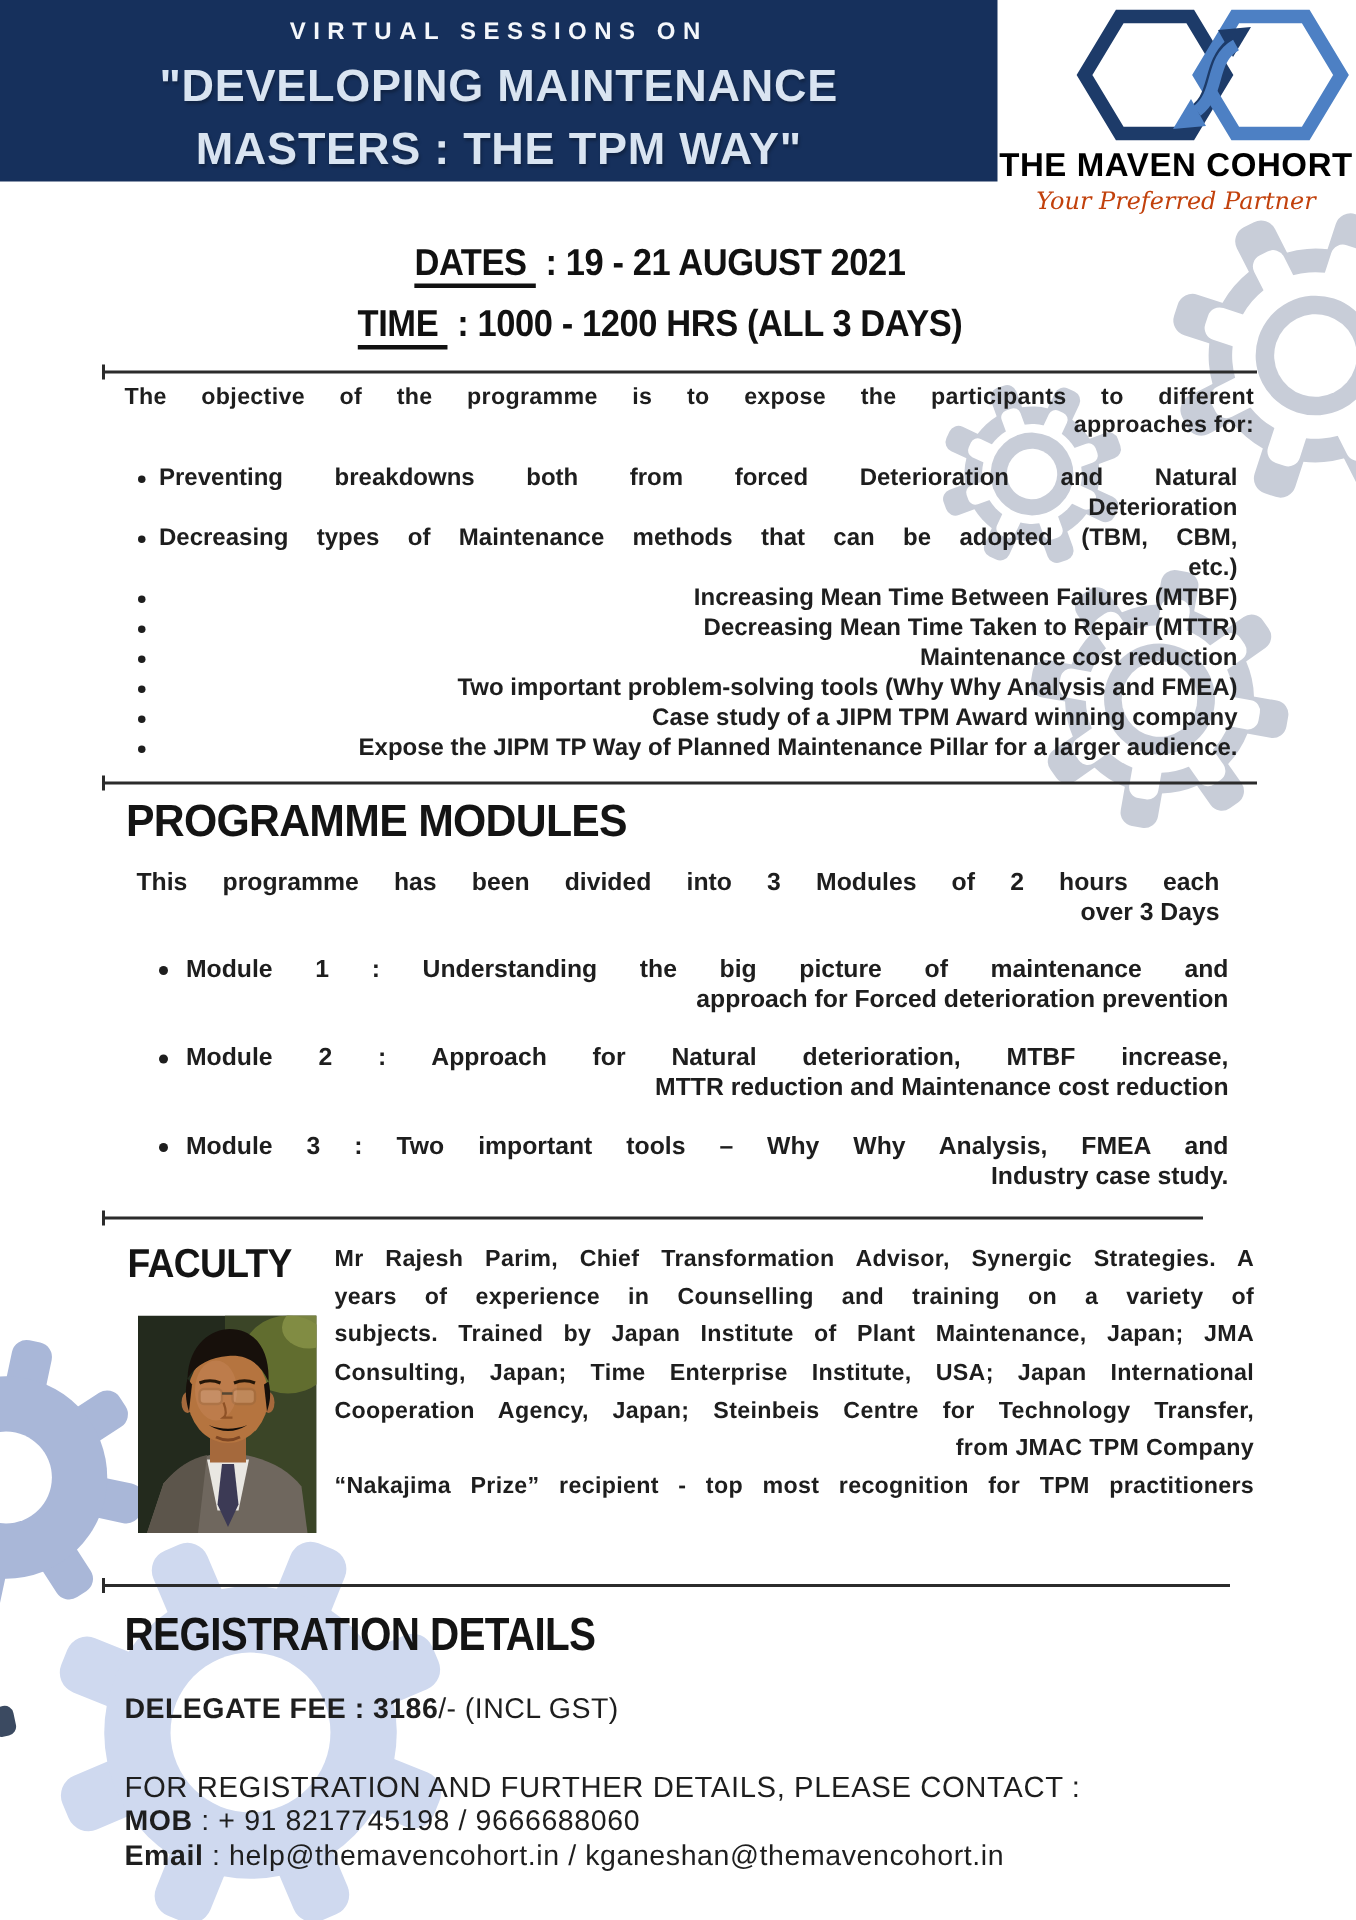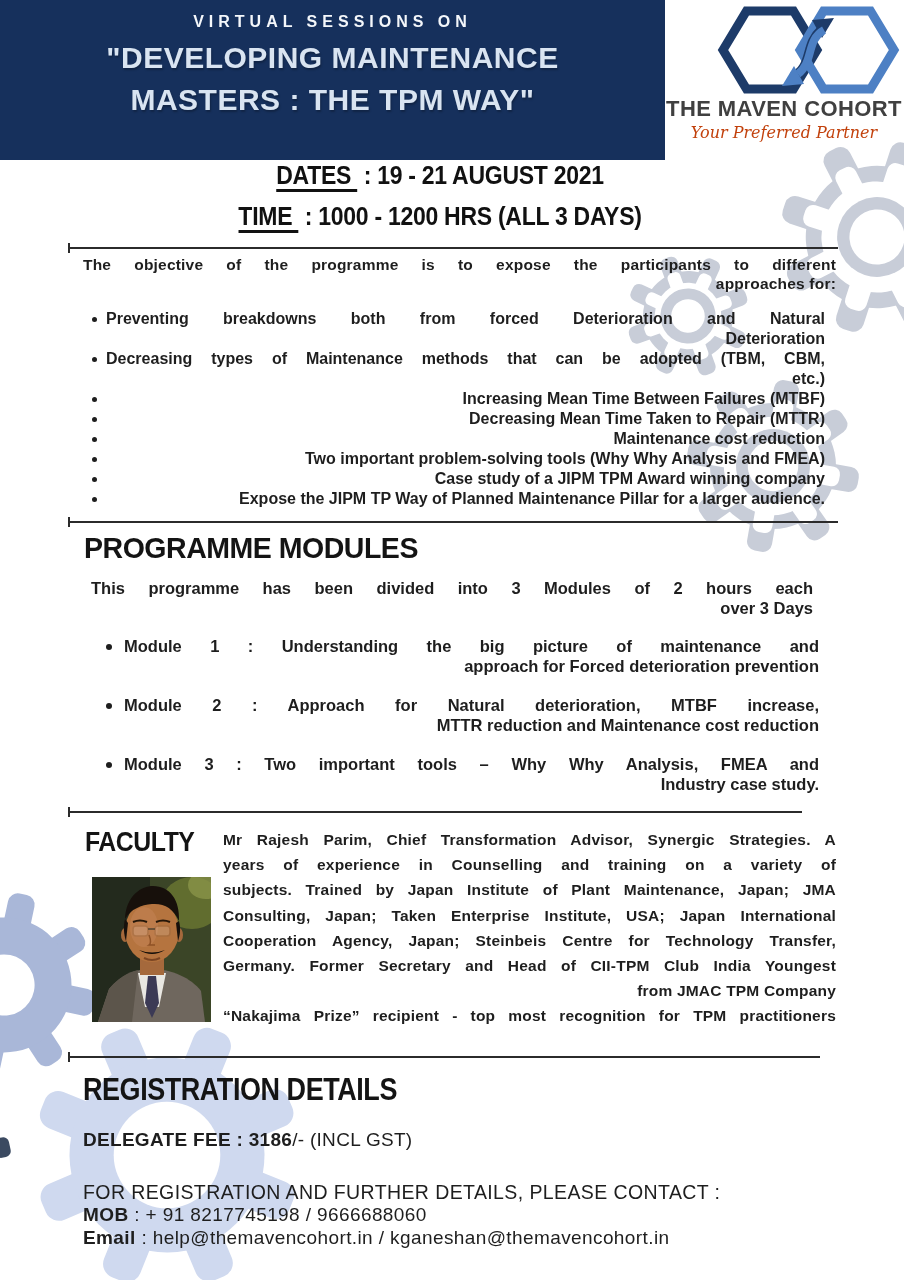--- a/index.html
+++ b/index.html
@@ -2,26 +2,26 @@
 <html><head>
 <meta charset="utf-8">
 <style>
   html,body{margin:0;padding:0;background:#fff;}
   .page{position:relative;width:904px;height:1280px;background:#fff;overflow:hidden;
         font-family:"Liberation Sans",sans-serif;color:#1e1e1e;}
   .bg{position:absolute;left:0;top:0;width:904px;height:1280px;z-index:0;}
   .content{position:absolute;left:0;top:0;width:904px;height:1280px;z-index:1;}
 
   
-  .hdr{position:absolute;left:0;top:0;width:665px;height:160px;background:#16305c;text-align:center;}
+  .hdr{position:absolute;left:0;top:0;width:665px;height:121px;background:#16305c;text-align:center;}
   .hdr .eyebrow{margin-top:13px;font-size:16px;font-weight:700;letter-spacing:5px;color:#f4f7fb;}
   .hdr .title{font-size:30px;line-height:41px;font-weight:800;color:#d9e4f1;letter-spacing:.5px;
               margin-top:6px;text-shadow:1px 2px 2px rgba(0,0,0,.25);}
   .logo{position:absolute;left:664px;top:0;width:240px;height:143px;text-align:center;}
-  .logo .brand{margin-top:-4px;font-size:22px;font-weight:800;color:#404040;letter-spacing:.4px;}
+  .logo .brand{margin-top:-4px;font-size:22px;font-weight:800;color:#000000;letter-spacing:.4px;}
   .logo .tagline{font-family:"DejaVu Serif",serif;font-style:italic;font-size:16px;color:#c2410c;margin-top:1px;}
 
   
   .sched{position:absolute;left:20px;top:155px;width:840px;text-align:center;transform:scaleX(.92);}
   .sched .row{font-size:25px;line-height:41px;font-weight:800;letter-spacing:-.3px;color:#111;}
   .sched .lbl{border-bottom:3px solid #111;padding-right:7px;}
 
   
   .rule{position:absolute;height:2px;background:#2b2b2b;}
   .rule::before{content:"";position:absolute;left:0;top:-4px;width:2px;height:10px;background:#2b2b2b;}
@@ -225,23 +225,22 @@
       <path d="M41,45 Q48,42 55,45" stroke="#241608" stroke-width="2" fill="none"></path>
       <path d="M64,45 Q71,42 78,45" stroke="#241608" stroke-width="2" fill="none"></path>
       <path d="M57,58 Q60,66 57,68 L63,68" stroke="#8f5226" stroke-width="1.5" fill="none"></path>
       <path d="M47,73 Q60,81 73,73 Q60,78 47,73 Z" fill="#120d08"></path>
       <path d="M52,81 Q60,85 68,81" stroke="#7c4522" stroke-width="2" fill="none"></path>
     </svg>
     <div class="bio">
         <div class="ln just">Mr Rajesh Parim, Chief Transformation Advisor, Synergic Strategies. A</div>
         <div class="ln just">years of experience in Counselling and training on a variety of</div>
         <div class="ln just">subjects. Trained by Japan Institute of Plant Maintenance, Japan; JMA</div>
-        <div class="ln just">Consulting, Japan; Taken Enterprise Institute, USA; Japan International</div>
+        <div class="ln just">Consulting, Japan; Time Enterprise Institute, USA; Japan International</div>
         <div class="ln just">Cooperation Agency, Japan; Steinbeis Centre for Technology Transfer,</div>
-        <div class="ln just">Germany. Former Secretary and Head of CII-TPM Club India Youngest</div>
         <div class="ln">from JMAC TPM Company</div>
         <div class="ln just">“Nakajima Prize” recipient - top most recognition for TPM practitioners</div>
       </div>
 
     <div class="rule" style="left:68px;top:1056px;width:752px;"></div>
 
     <div class="sec-heading h-registration">REGISTRATION DETAILS</div>
     <div class="fee">
       <span class="b">DELEGATE FEE : 3186</span><span>/- (INCL GST)</span>
     </div>

